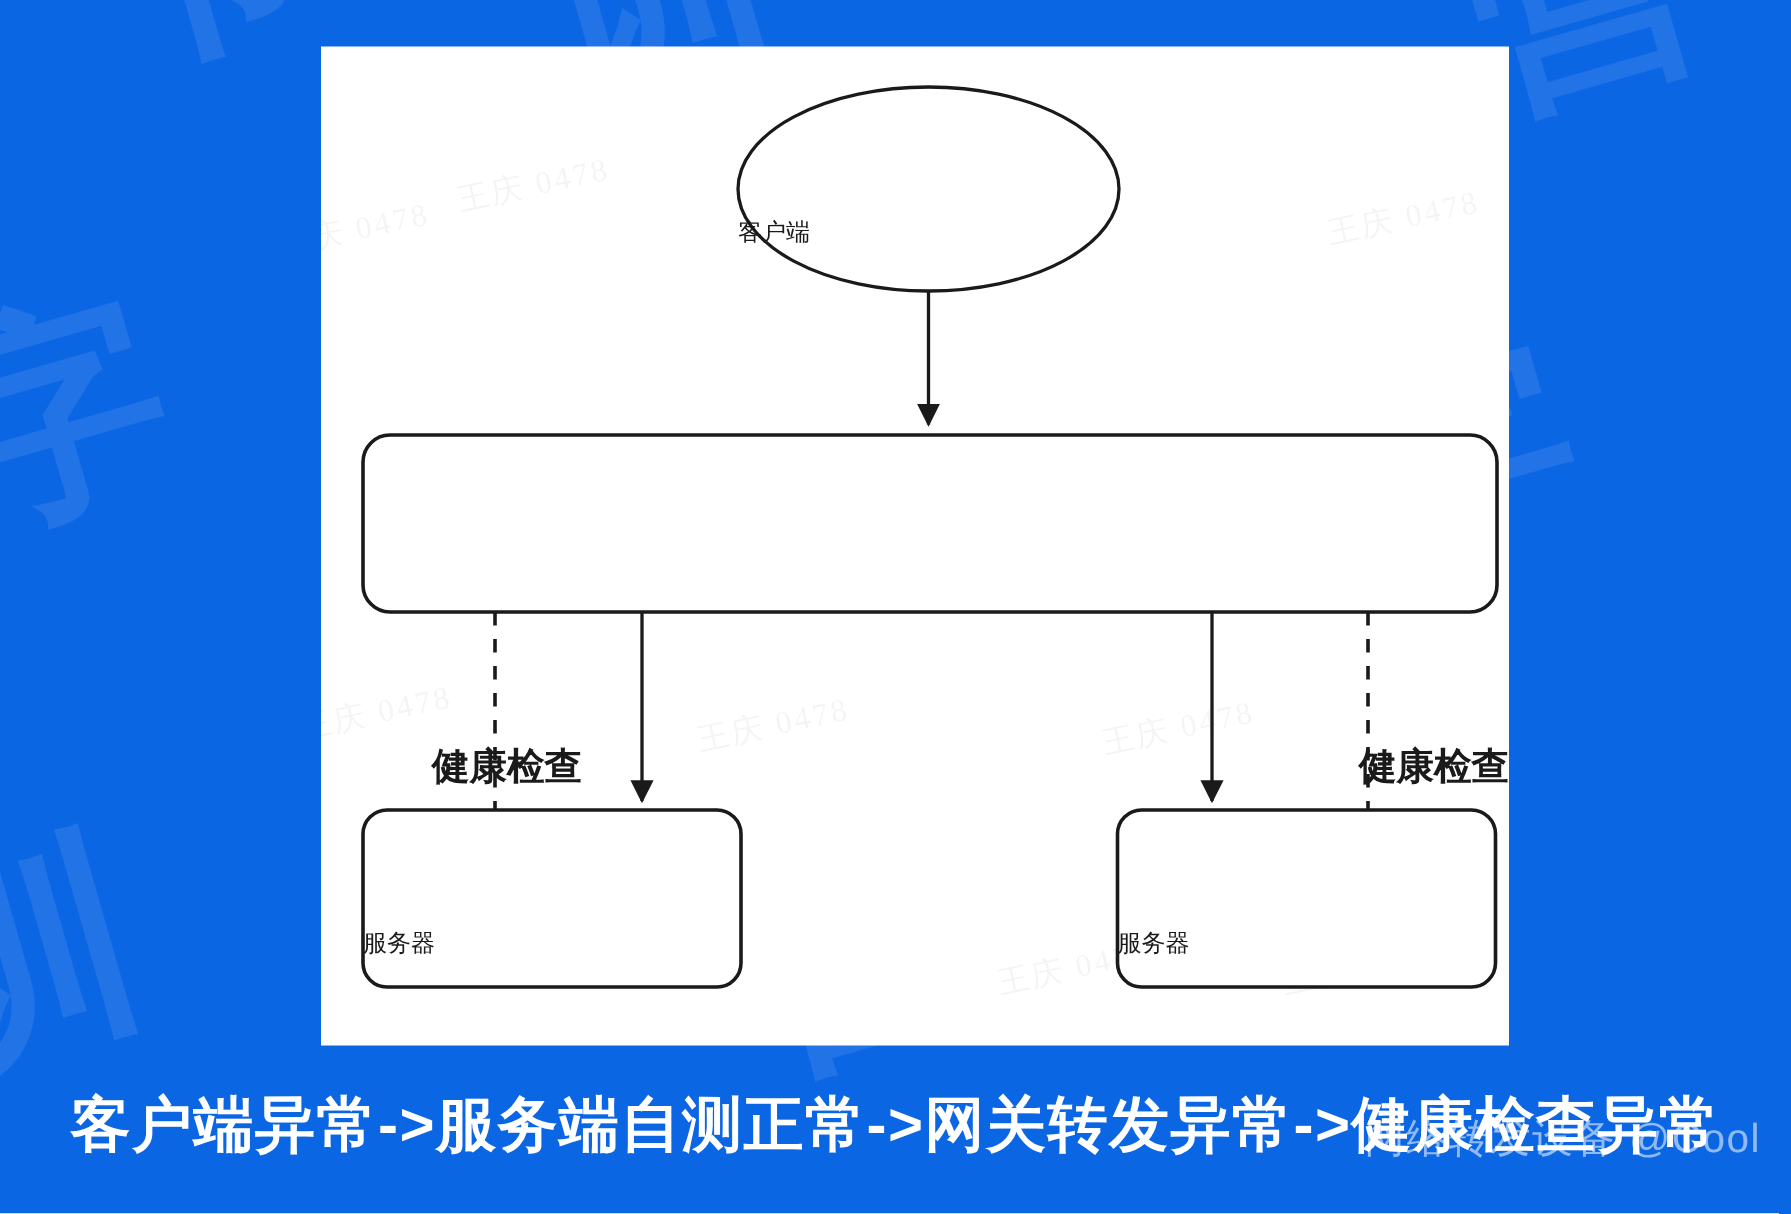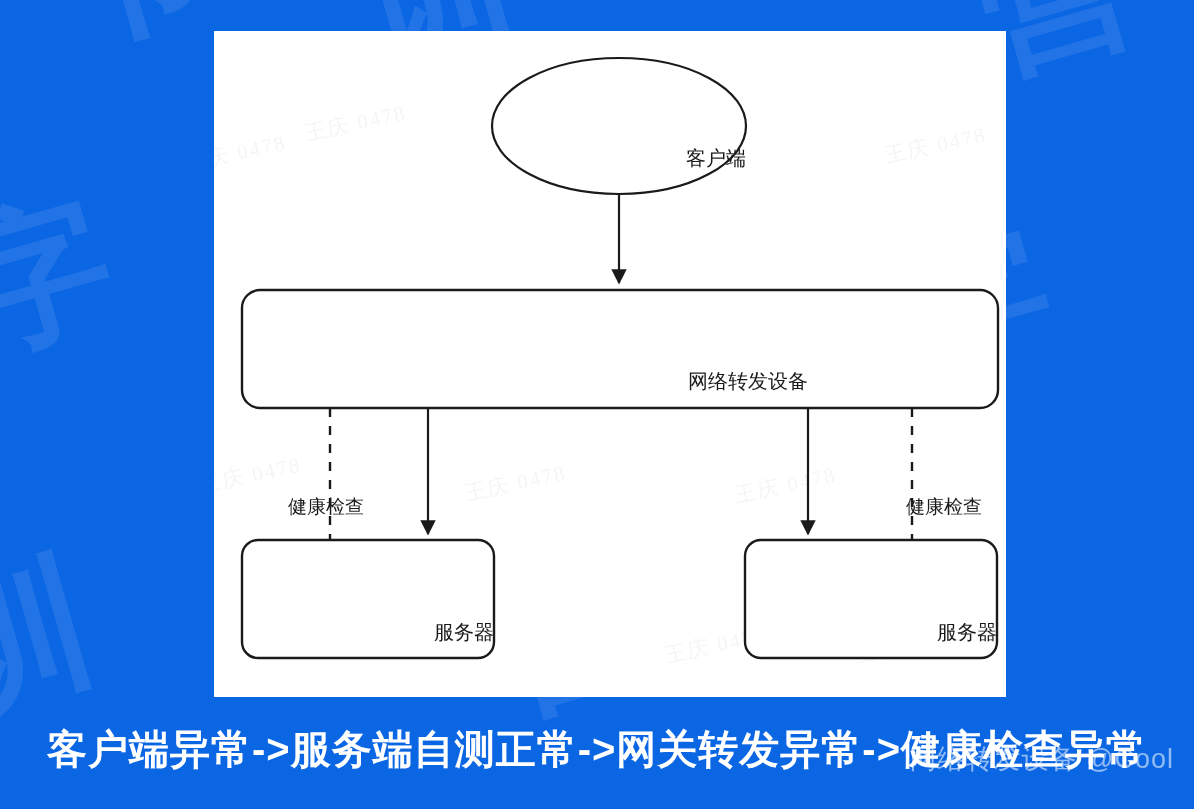--- a/index.html
+++ b/index.html
@@ -87,39 +87,40 @@
     position: absolute;
     left: 0;
     top: 0;
     width: 792px;
     height: 666px;
   }
 
   
   .node-label {
     position: absolute;
-    text-align: right;
+    text-align: left;
     color: #1a1a1a;
-    font-size: 20px;
+    font-size: 16px;
     font-family: "Liberation Sans", "DejaVu Sans", sans-serif;
     white-space: nowrap;
     user-select: none;
   }
   #label-client   { left: 278px; top: 114px; width: 254px; }
   #label-gateway  { left: 198px; top: 337px; width: 396px; }
   #label-server-l { left:  28px; top: 588px; width: 252px; }
   #label-server-r { left: 531px; top: 588px; width: 252px; }
 
   .edge-label {
     position: absolute;
     color: #1a1a1a;
-    font-size: 19px;
+    font-size: 25px;
     font-family: "Liberation Sans", "DejaVu Sans", sans-serif;
     white-space: nowrap;
     user-select: none;
+    font-weight: bold;
   }
   #label-hc-left  { left: 74px;  top: 463px; }
   #label-hc-right { left: 692px; top: 463px; }
 
   
   #caption-bar {
     position: absolute;
     left: 0;
     top: 697px;
     width: 1194px;
@@ -199,21 +200,20 @@
       <line x1="214" y1="377" x2="214" y2="503" stroke="#1a1a1a" stroke-width="2.2" marker-end="url(#arrowhead)"></line>
 
       <line x1="594" y1="377" x2="594" y2="503" stroke="#1a1a1a" stroke-width="2.2" marker-end="url(#arrowhead)"></line>
 
       <line x1="116" y1="377" x2="116" y2="509" stroke="#1a1a1a" stroke-width="2.4" stroke-dasharray="9 9"></line>
 
       <line x1="698" y1="377" x2="698" y2="509" stroke="#1a1a1a" stroke-width="2.4" stroke-dasharray="9 9"></line>
     </svg>
 
     <div class="node-label" id="label-client">客户端</div>
-    <div class="node-label" id="label-gateway">网络转发设备</div>
     <div class="node-label" id="label-server-l">服务器</div>
     <div class="node-label" id="label-server-r">服务器</div>
 
     <div class="edge-label" id="label-hc-left">健康检查</div>
     <div class="edge-label" id="label-hc-right">健康检查</div>
   </div>
 
   <div id="caption-bar">
     <div id="caption-text">客户端异常-&gt;服务端自测正常-&gt;网关转发异常-&gt;健康检查异常</div>
     <div id="caption-watermark">网络转发设备 @Cool</div>

